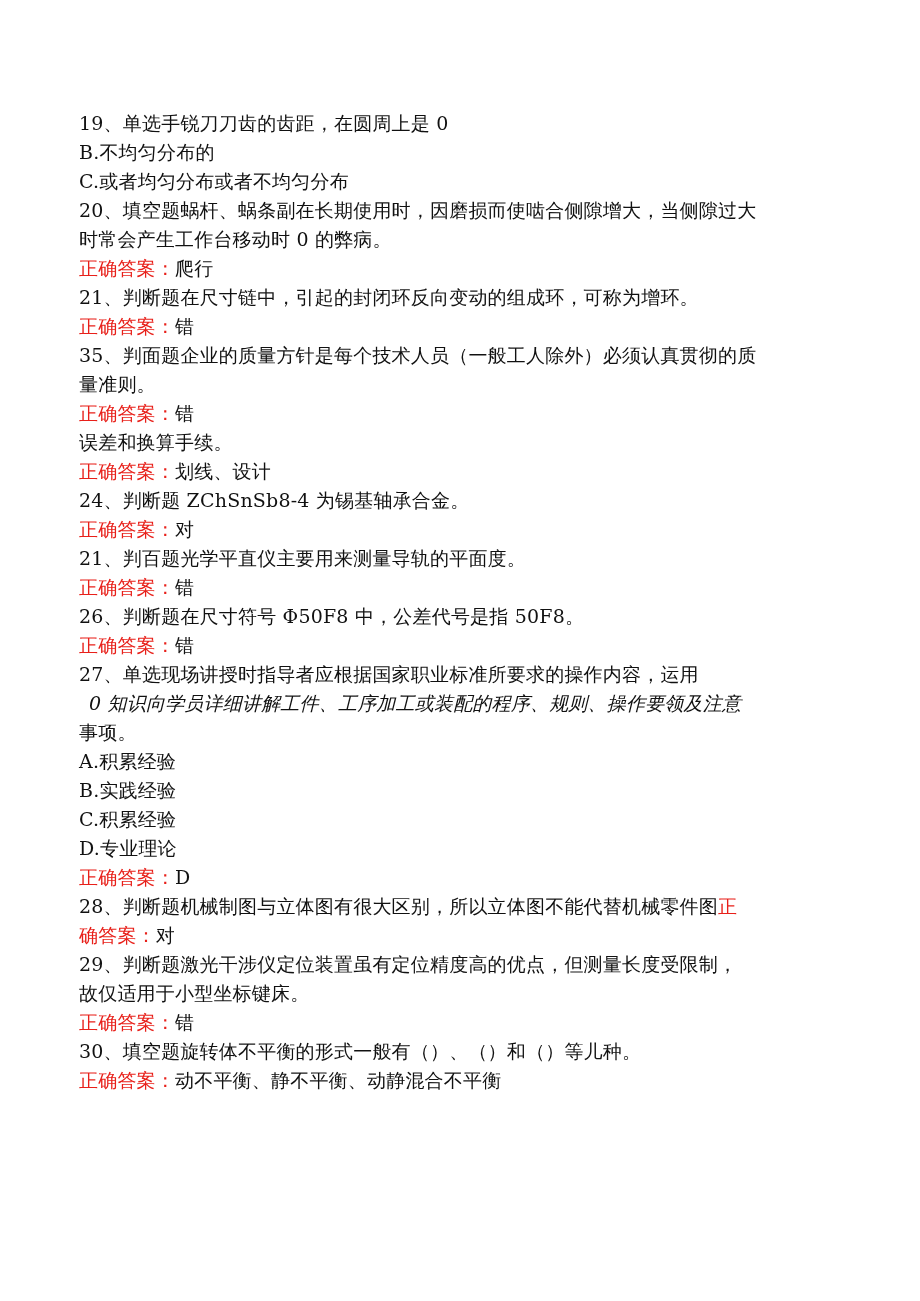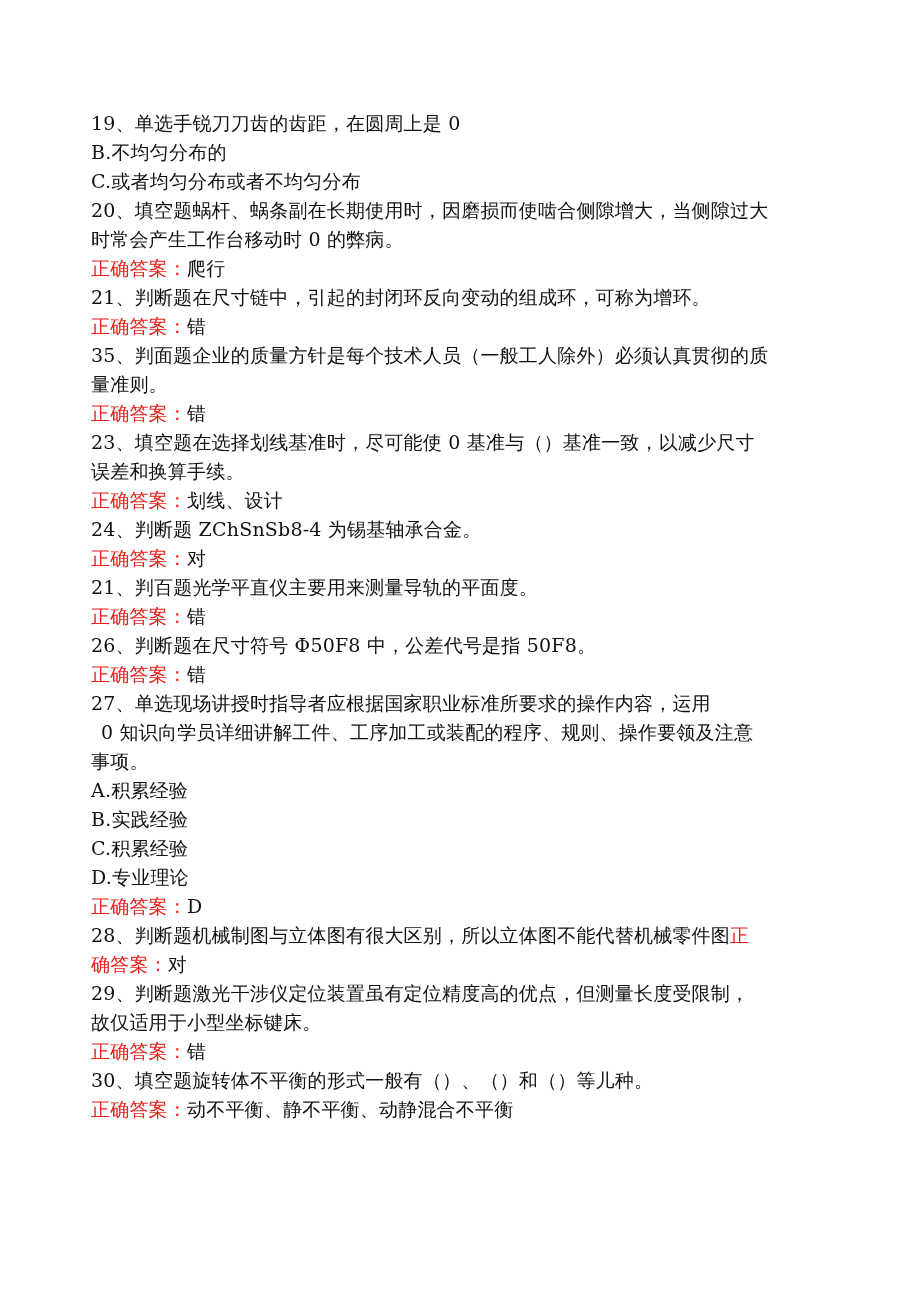--- a/index.html
+++ b/index.html
@@ -20,30 +20,30 @@
       left: 79px;
       top: 109px;
       width: 756px;
     }
     .line {
       font-size: 19px;
       line-height: 29px;
       height: 29px;
       white-space: nowrap;
       letter-spacing: 0.2px;
-      margin-left: 12px;
     }
     .answer {
       color: #e8201a;
     }
     .answer .val {
       color: #111111;
     }
     .indent {
       padding-left: 10px;
+      font-style: italic;
     }
   </style>
 </head>
 <body>
 
 <div class="page">
 
   <div class="line">19、单选手锐刀刀齿的齿距，在圆周上是 0</div>
   <div class="line">B.不均匀分布的</div>
   <div class="line">C.或者均匀分布或者不均匀分布</div>
@@ -52,21 +52,20 @@
   <div class="line">时常会产生工作台移动时 0 的弊病。</div>
   <div class="line answer"><span>正确答案：</span><span class="val">爬行</span></div>
 
   <div class="line">21、判断题在尺寸链中，引起的封闭环反向变动的组成环，可称为增环。</div>
   <div class="line answer"><span>正确答案：</span><span class="val">错</span></div>
 
   <div class="line">35、判面题企业的质量方针是每个技术人员（一般工人除外）必须认真贯彻的质</div>
   <div class="line">量准则。</div>
   <div class="line answer"><span>正确答案：</span><span class="val">错</span></div>
 
-  <div class="line">23、填空题在选择划线基准时，尽可能使 0 基准与（）基准一致，以减少尺寸</div>
   <div class="line">误差和换算手续。</div>
   <div class="line answer"><span>正确答案：</span><span class="val">划线、设计</span></div>
 
   <div class="line">24、判断题 ZChSnSb8-4 为锡基轴承合金。</div>
   <div class="line answer"><span>正确答案：</span><span class="val">对</span></div>
 
   <div class="line">21、判百题光学平直仪主要用来测量导轨的平面度。</div>
   <div class="line answer"><span>正确答案：</span><span class="val">错</span></div>
 
   <div class="line">26、判断题在尺寸符号 Φ50F8 中，公差代号是指 50F8。</div>

